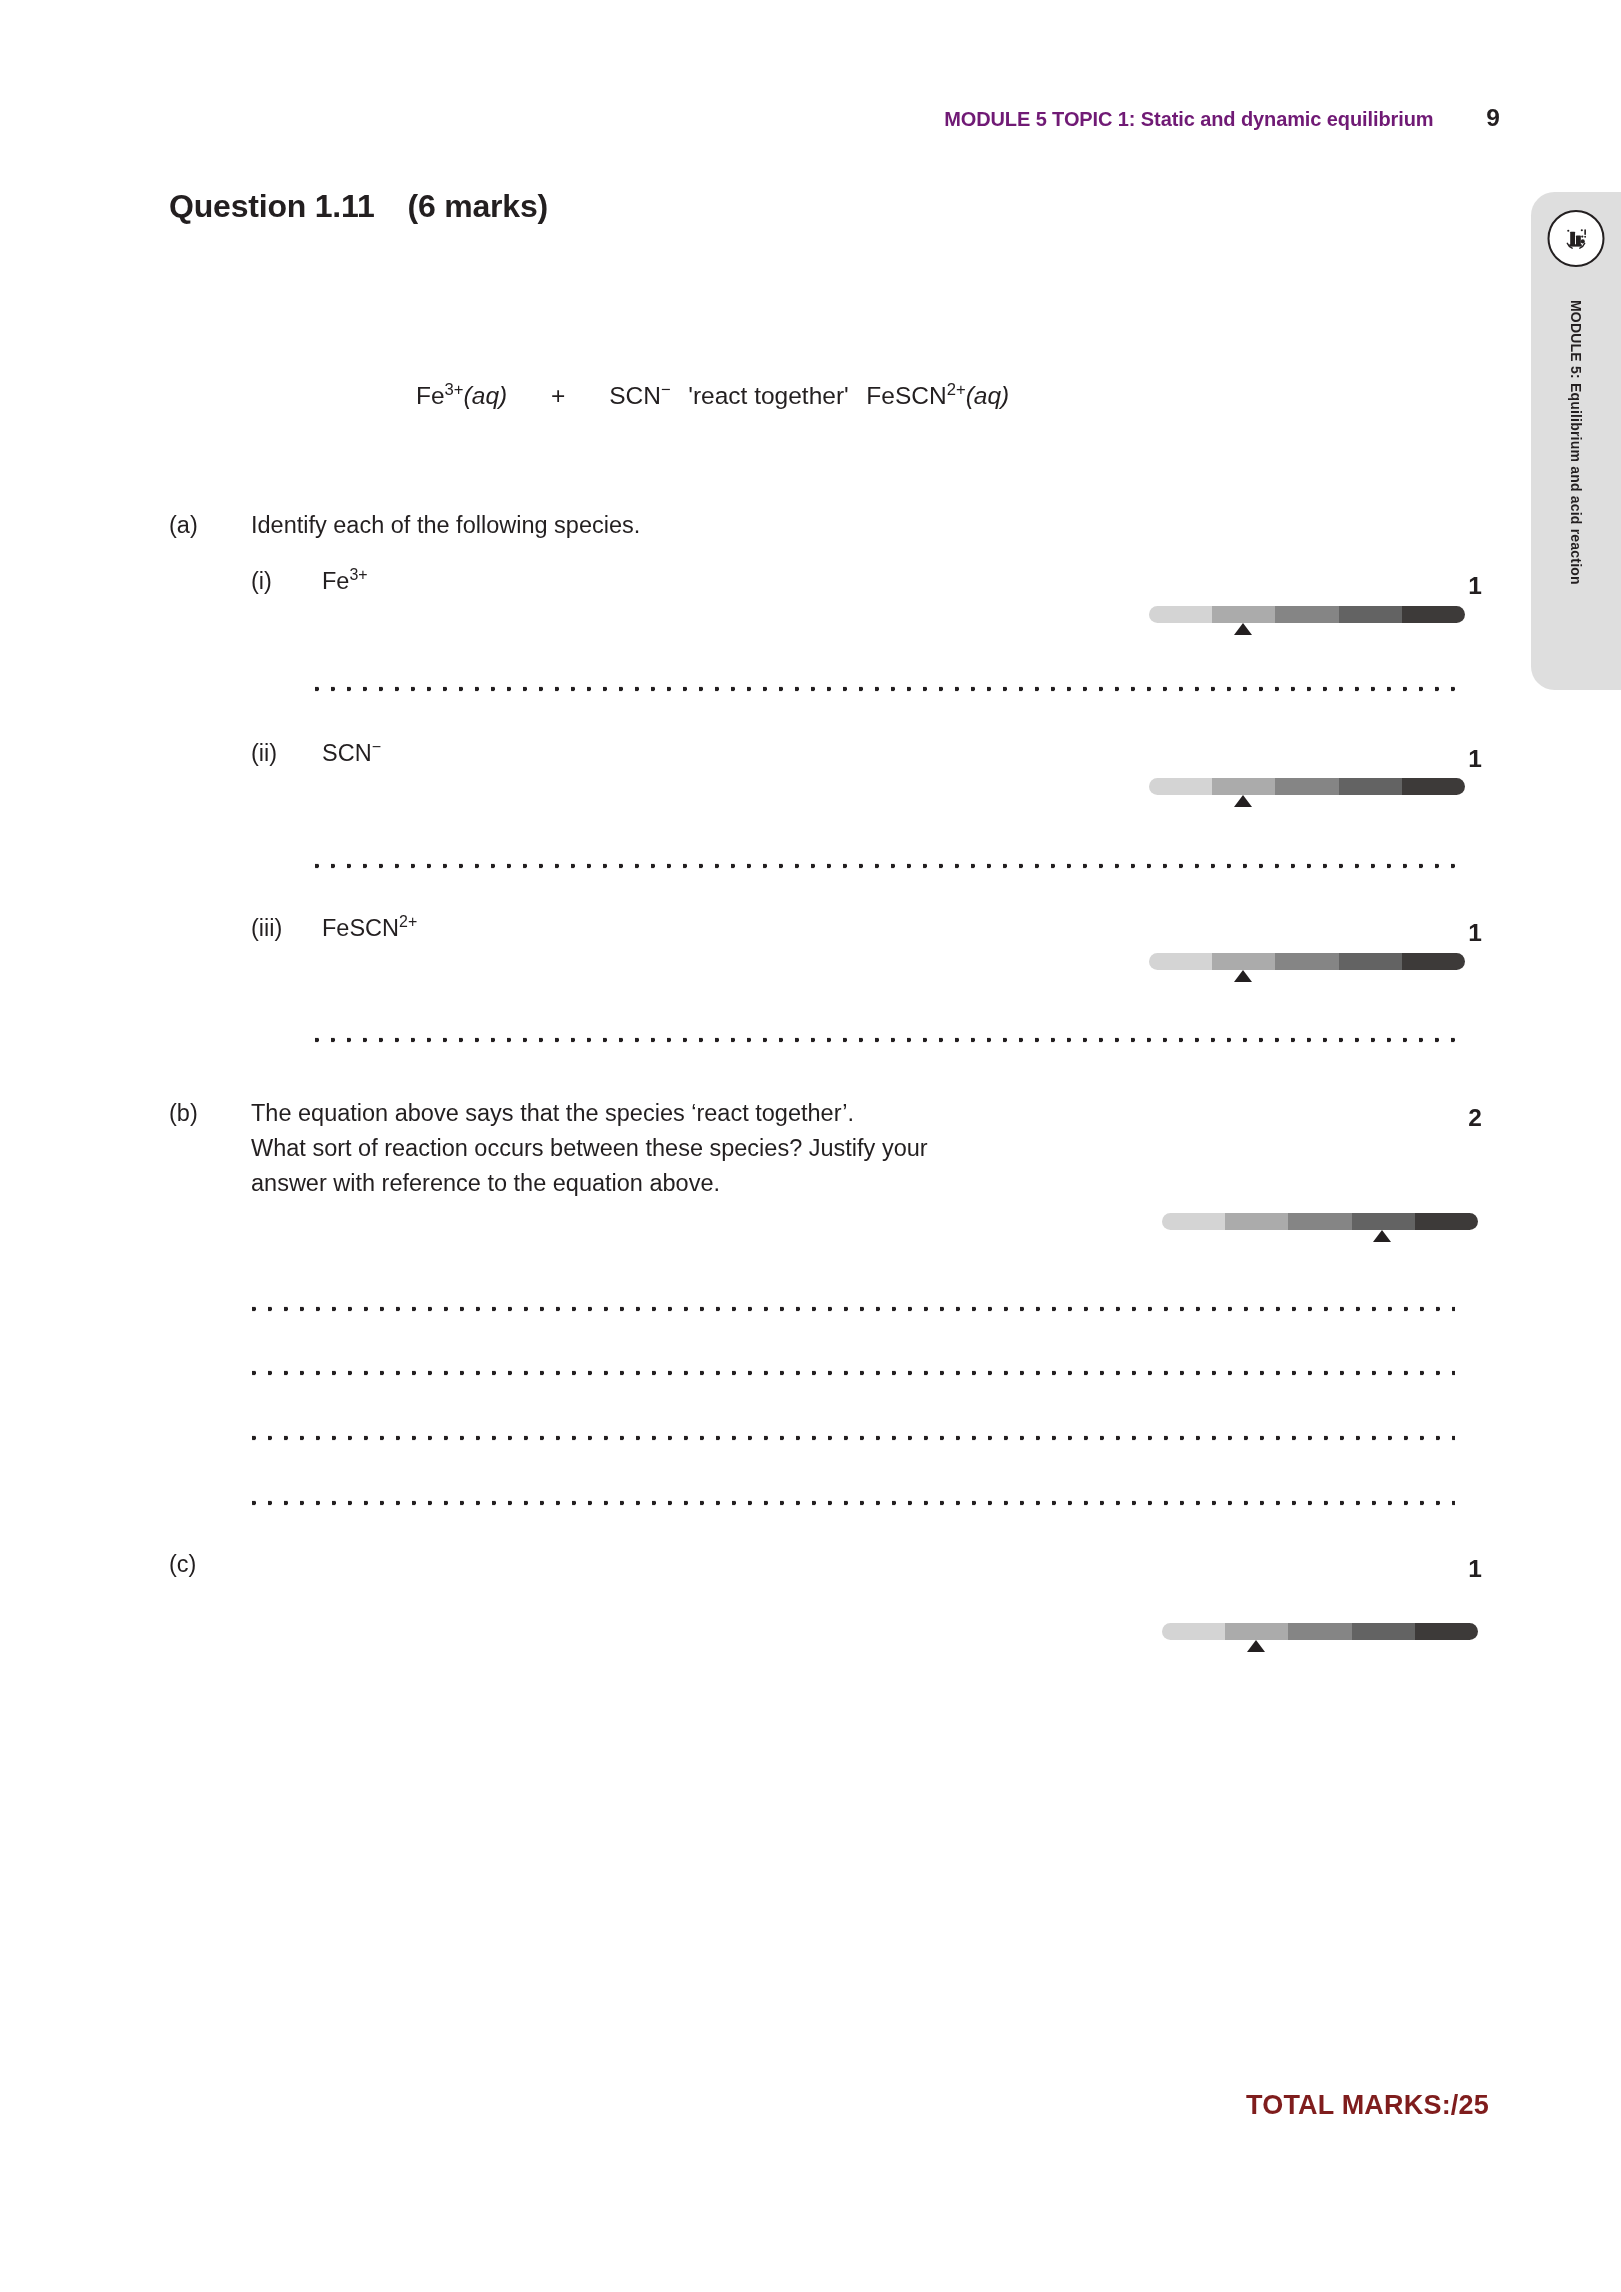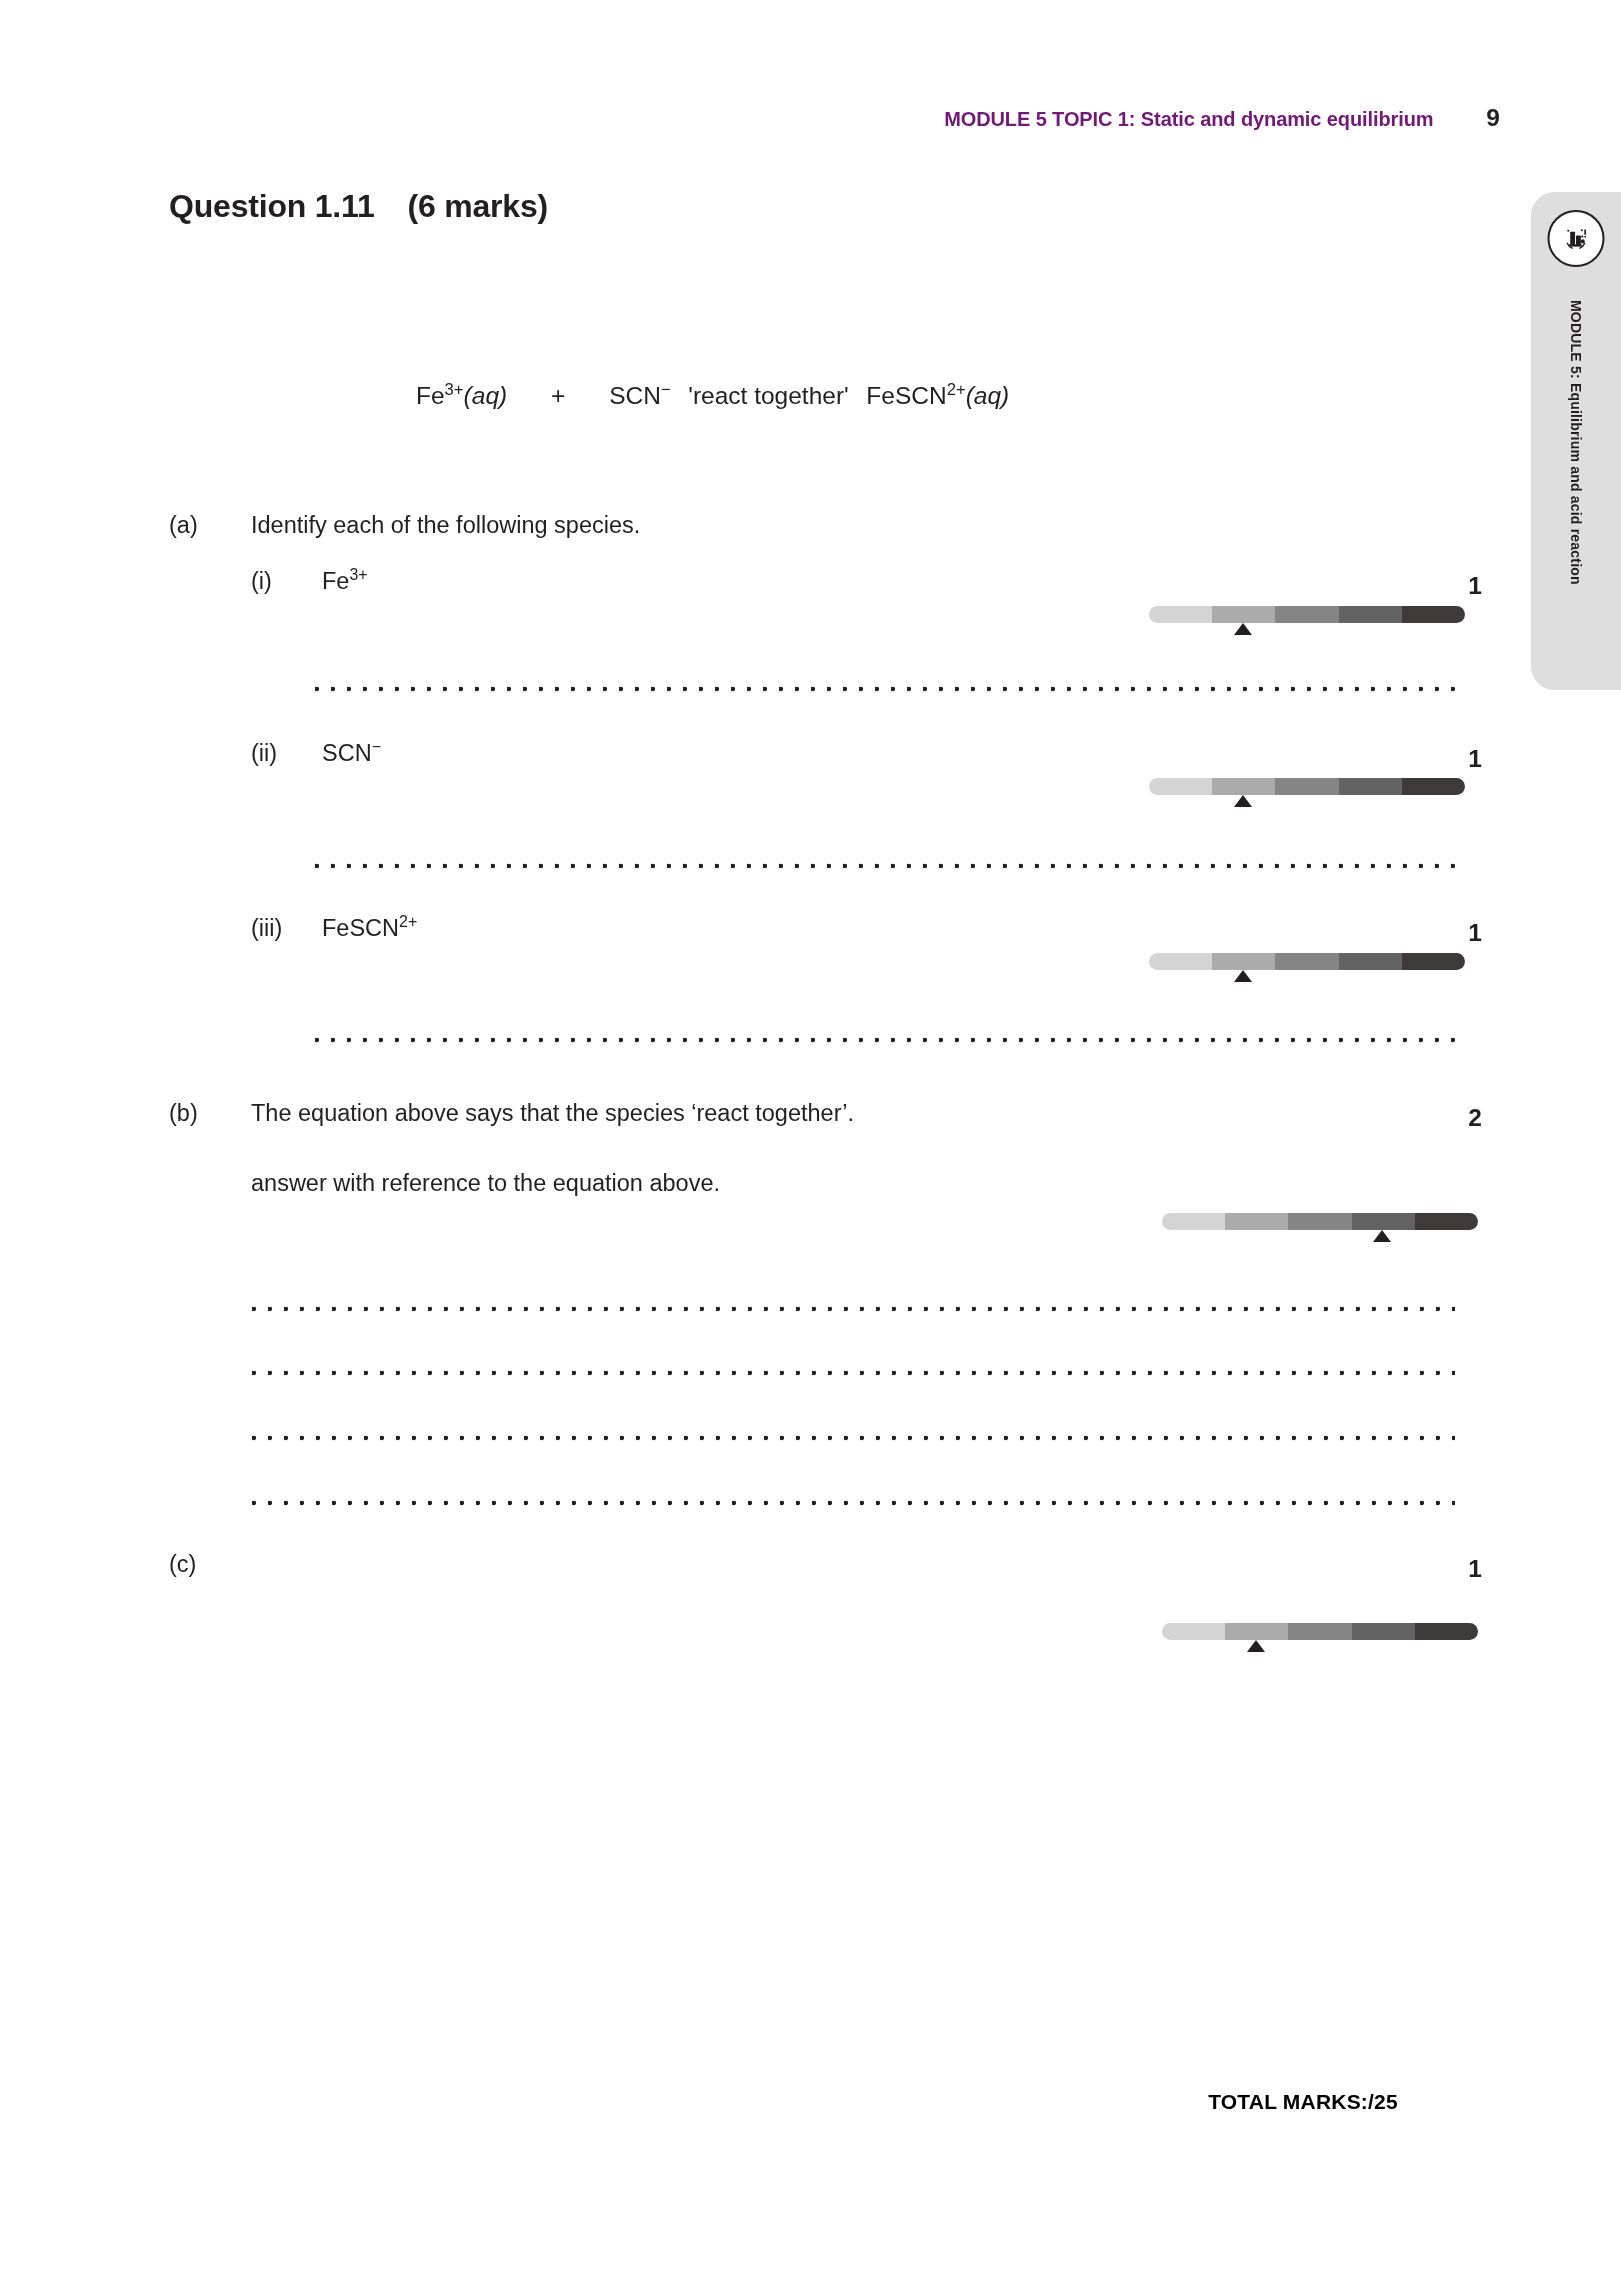--- a/index.html
+++ b/index.html
@@ -203,25 +203,25 @@
     background-repeat: repeat-x;
   }
 
   
   .total-wrap {
     position: absolute;
     left: 1117px;
     top: 2090px;
     width: 372px;
     display: flex;
-    justify-content: center;
-    font-size: 21px;
+    justify-content: flex-end;
+    font-size: 27px;
     font-weight: bold;
     letter-spacing: 0.2px;
-    color: #000000;
+    color: #7f1d1d;
   }
 </style>
 </head>
 <body>
 
 <div id="page">
 
   <div class="page-header">
     <div class="header-title">MODULE 5 TOPIC 1: Static and dynamic equilibrium</div>
     <div class="header-pagenum">9</div>
@@ -313,21 +313,21 @@
       <div class="seg" style="background: rgb(61, 58, 57);"></div>
     </div>
     <div class="marker" style="left: 85px;"></div>
   </div>
   <div class="dotline" style="left:314px; top:1037px; width:1141px;"></div>
 
   <div class="part" style="left:169px; top:1096px;">
     <span class="lbl">(b)</span>
     <span class="txt">
       <span>The equation above says that the species ‘react together’.</span><br>
-      <br>
+      <span>What sort of reaction occurs between these species? Justify your</span><br>
       <span>answer with reference to the equation above.</span>
     </span>
   </div>
   <div class="mark-num" style="left:1453px; top:1104px;">2</div>
   <div class="diffbar" style="left:1162px; top:1213px;">
     <div class="track">
       <div class="seg" style="background: rgb(212, 212, 212);"></div>
       <div class="seg" style="background: rgb(171, 171, 171);"></div>
       <div class="seg" style="background: rgb(133, 133, 133);"></div>
       <div class="seg" style="background: rgb(99, 99, 99);"></div>

